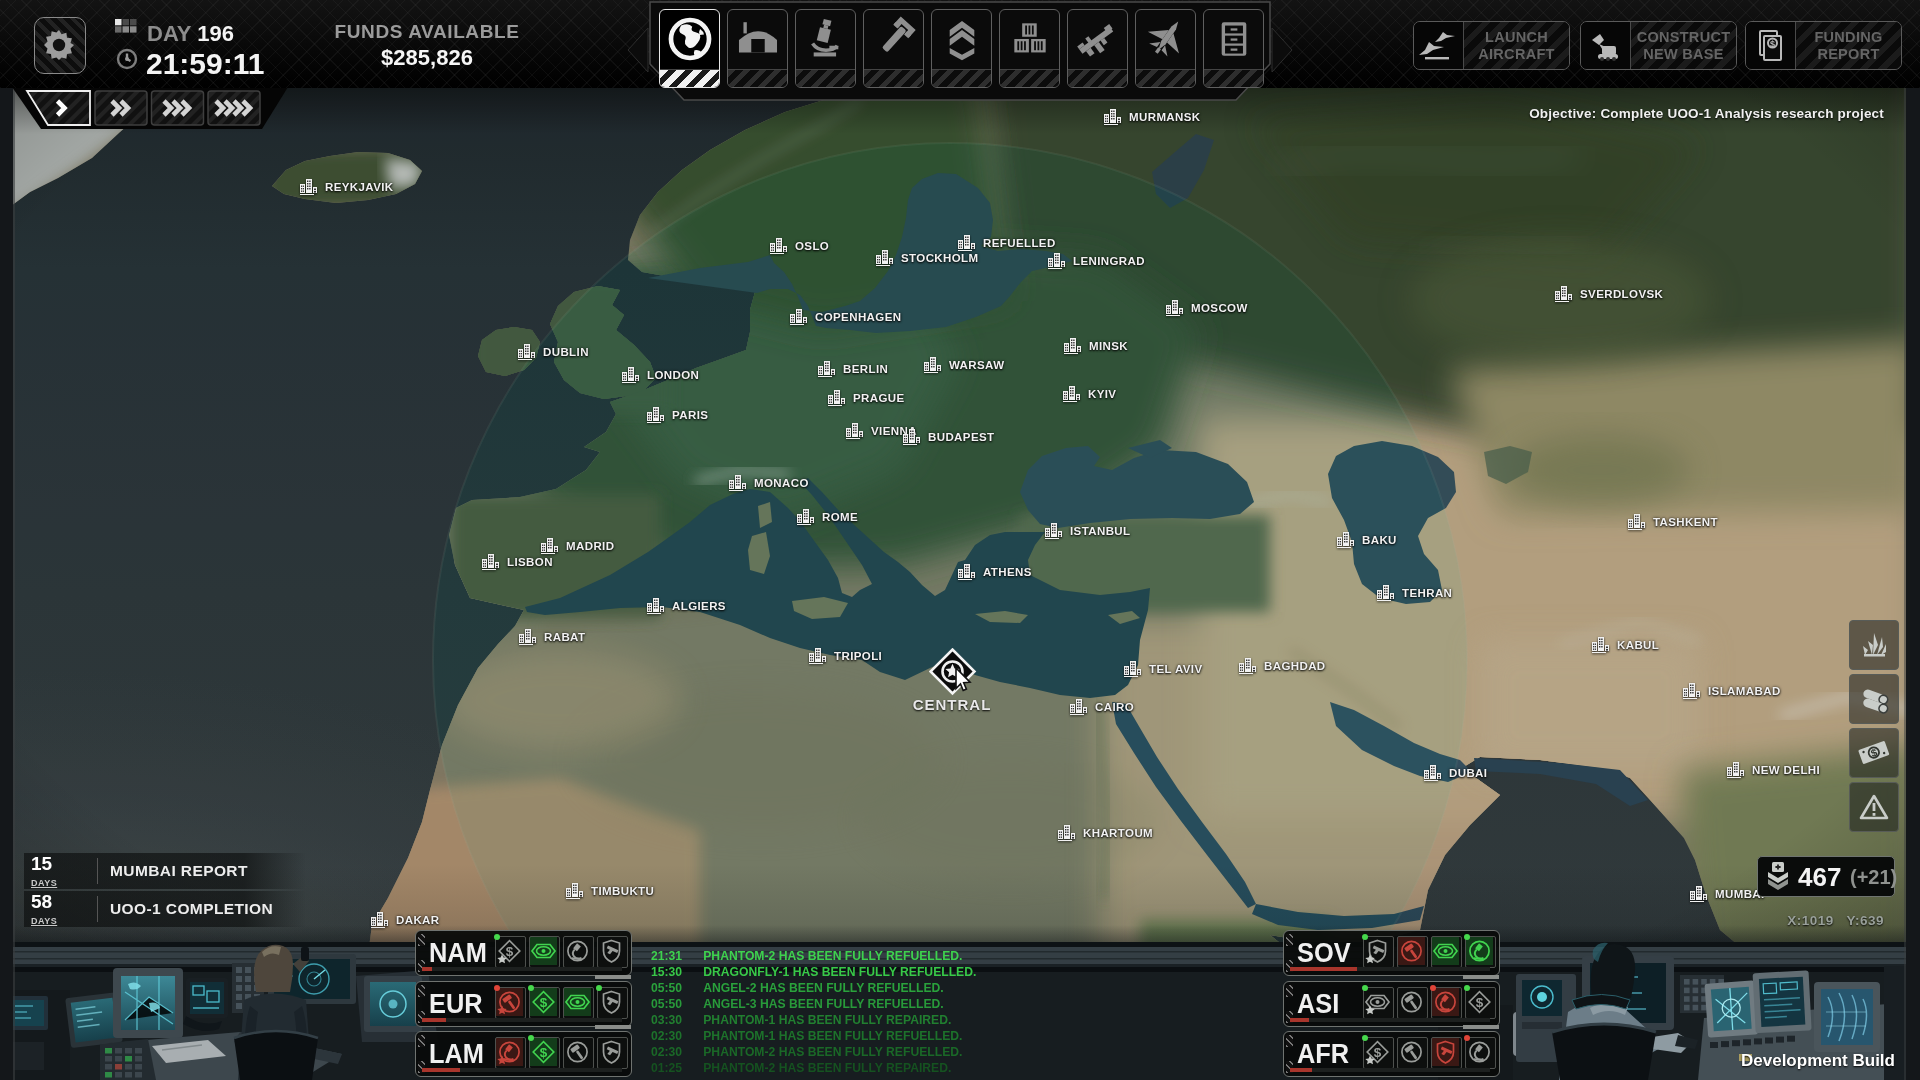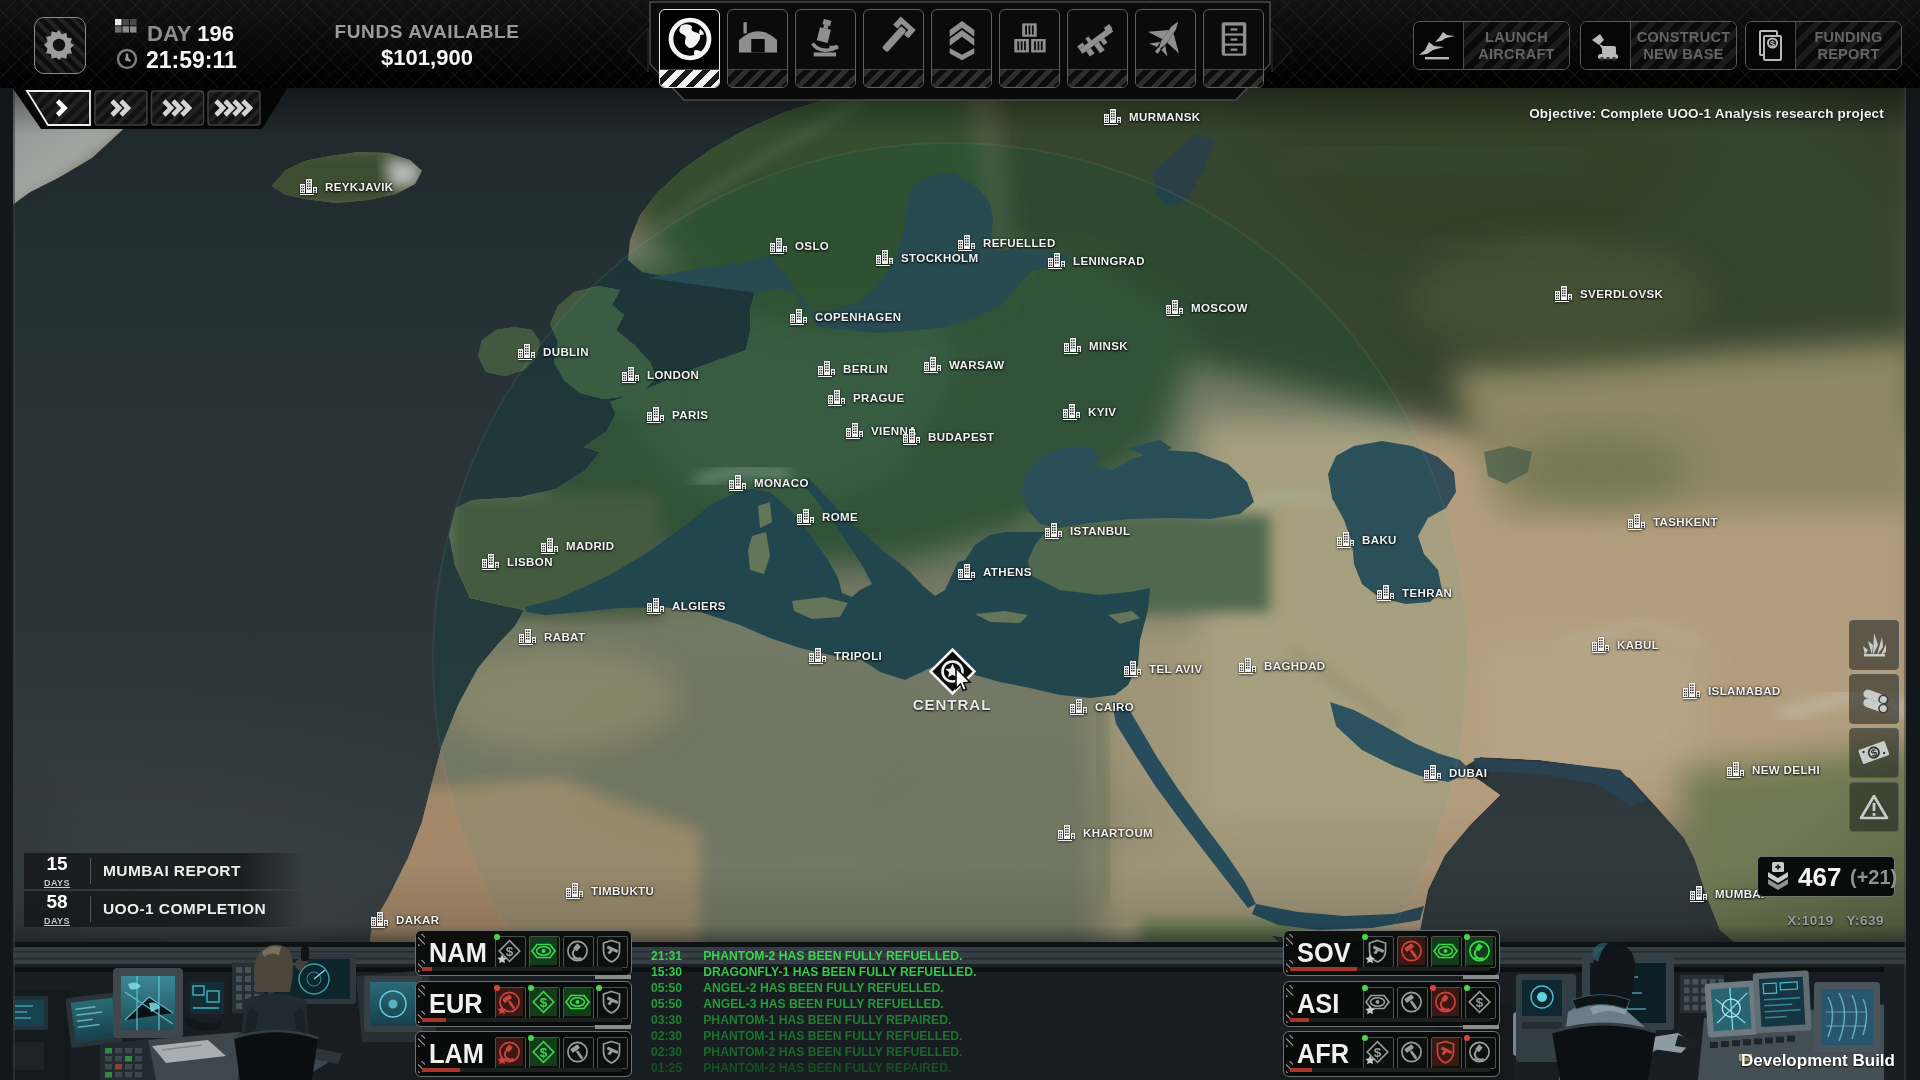--- a/index.html
+++ b/index.html
@@ -36,21 +36,21 @@
     color:#f0f0f0;font-weight:bold;font-size:27px;letter-spacing:0px;}
   .fpanel .hz{position:absolute;left:2px;width:7px;height:12px;
     background:repeating-linear-gradient(45deg,#777 0 2px,#111 2px 5px);}
   .badge{position:absolute;top:5px;width:29px;height:30px;border:1px solid #4e514e;border-radius:2px;background:#0d0f0e;}
   .track{position:absolute;left:6px;bottom:4px;width:200px;height:4px;background:#1d201f;}
   .track .fill{height:100%;background:#a8352c;}
   .logrow{position:absolute;font-weight:bold;font-size:12.8px;letter-spacing:0px;white-space:nowrap;z-index:29;transform-origin:left center;}
   .logrow .t{display:inline-block;width:55px;}
   .remrow{position:absolute;left:24px;width:282px;height:36px;display:flex;align-items:center;z-index:28;
     background:linear-gradient(90deg, rgba(12,14,14,.66) 0 78%, rgba(12,14,14,0));}
-  .remrow .d{width:66px;flex:none;text-align:center;color:#fff;line-height:1;}
+  .remrow .d{width:66px;flex:none;color:#fff;line-height:1;padding-left:7px;}
   .remrow .d b{font-size:19px;display:block;}
   .remrow .d span{font-size:9px;color:#c9c9c9;font-weight:bold;letter-spacing:.5px;text-decoration:underline;}
   .remrow .v{width:1px;height:26px;background:#555;flex:none;}
   .remrow .l{padding-left:12px;color:#ededed;font-weight:bold;font-size:15.5px;letter-spacing:.4px;}
   .sidebtn{position:absolute;left:1849px;width:48px;height:48px;border:1px solid #585c58;border-radius:4px;
     background:rgba(25,29,27,.55);display:flex;align-items:center;justify-content:center;z-index:30;}
 </style>
 </head>
 <body>
 <div id="stage">
@@ -585,21 +585,21 @@
             <rect x="7" y="6.5" width="1.4" height="1.5"></rect>
             <rect x="9.2" y="6.5" width="1.4" height="1.5"></rect>
             <rect x="7" y="9" width="1.4" height="1.5"></rect>
             <rect x="9.2" y="9" width="1.4" height="1.5"></rect>
             <rect x="14" y="9.5" width="2" height="1.6"></rect>
             <rect x="14" y="12" width="2" height="1.6"></rect>
           </g>
         </svg>
         <span>PRAGUE</span>
       </div>
-      <div class="lbl" style="left:1063px;top:412px">
+      <div class="lbl" style="left:1063px;top:394px">
         <svg width="19" height="16" viewBox="0 0 19 16">
           <g fill="#f2f2f2">
             <rect x="0" y="5" width="5" height="9"></rect>
             <rect x="6" y="0" width="6" height="14"></rect>
             <rect x="13" y="8" width="4" height="6"></rect>
             <rect x="0" y="15" width="14" height="1"></rect>
           </g>
           <g fill="#333">
             <rect x="1" y="6.5" width="1.2" height="1.4"></rect>
             <rect x="2.8" y="6.5" width="1.2" height="1.4"></rect>
@@ -1931,23 +1931,23 @@
 <rect x="0" y="7.3" width="6.5" height="6.3" fill="#6a6a6a"></rect>
         <rect x="7.5" y="7.3" width="6.5" height="6.3" fill="#8a8a8a"></rect>
         <rect x="15" y="7.3" width="6.5" height="6.3" fill="#8a8a8a"></rect>
       </svg>
       <svg width="22" height="22" viewBox="0 0 22 22" style="position:absolute;left:116px;top:48px">
 <circle cx="11" cy="11" r="9" fill="none" stroke="#7d7d7d" stroke-width="2.4"></circle>
 <path d="M11 11 L11 5.5 M11 11 L14.5 13" stroke="#9a9a9a" stroke-width="2.4"></path>
         <circle cx="11" cy="11" r="2" fill="#9a9a9a"></circle>
       </svg>
   <div class="tbtxt" style="left:147px;top:21px;font-size:22px;color:#8d8d8d;">DAY <span style="color:#f4f4f4">196</span></div>
-  <div class="tbtxt" style="left:146px;top:47px;font-size:23px;color:#f4f4f4;">21:59:11</div>
+  <div class="tbtxt" style="left:146px;top:47px;font-size:30px;color:#f4f4f4;">21:59:11</div>
   <div class="tbtxt" style="left:427px;top:21px;transform:translateX(-50%);font-size:19px;color:#9b9b9b;letter-spacing:.6px;">FUNDS AVAILABLE</div>
-  <div class="tbtxt" style="left:427px;top:45px;transform:translateX(-50%);font-size:22px;color:#f6f6f6;">$101,900</div>
+  <div class="tbtxt" style="left:427px;top:45px;transform:translateX(-50%);font-size:22px;color:#f6f6f6;">$285,826</div>
   <div class="actbtn" style="left:1413px;width:155px">
         <div class="ic">
           <svg width="40" height="36" viewBox="0 0 40 36">
             <g fill="#b9b9b9">
               <path d="M24 4 l4 3 8 1 -9 2 -5 3 -6 1 4 -4 Z"></path>
               <path d="M10 14 l5 4 10 1 -11 3 -6 4 -8 1 6 -5 Z"></path>
               <rect x="6" y="29" width="24" height="2.4"></rect>
             </g>
           </svg>
         </div>

